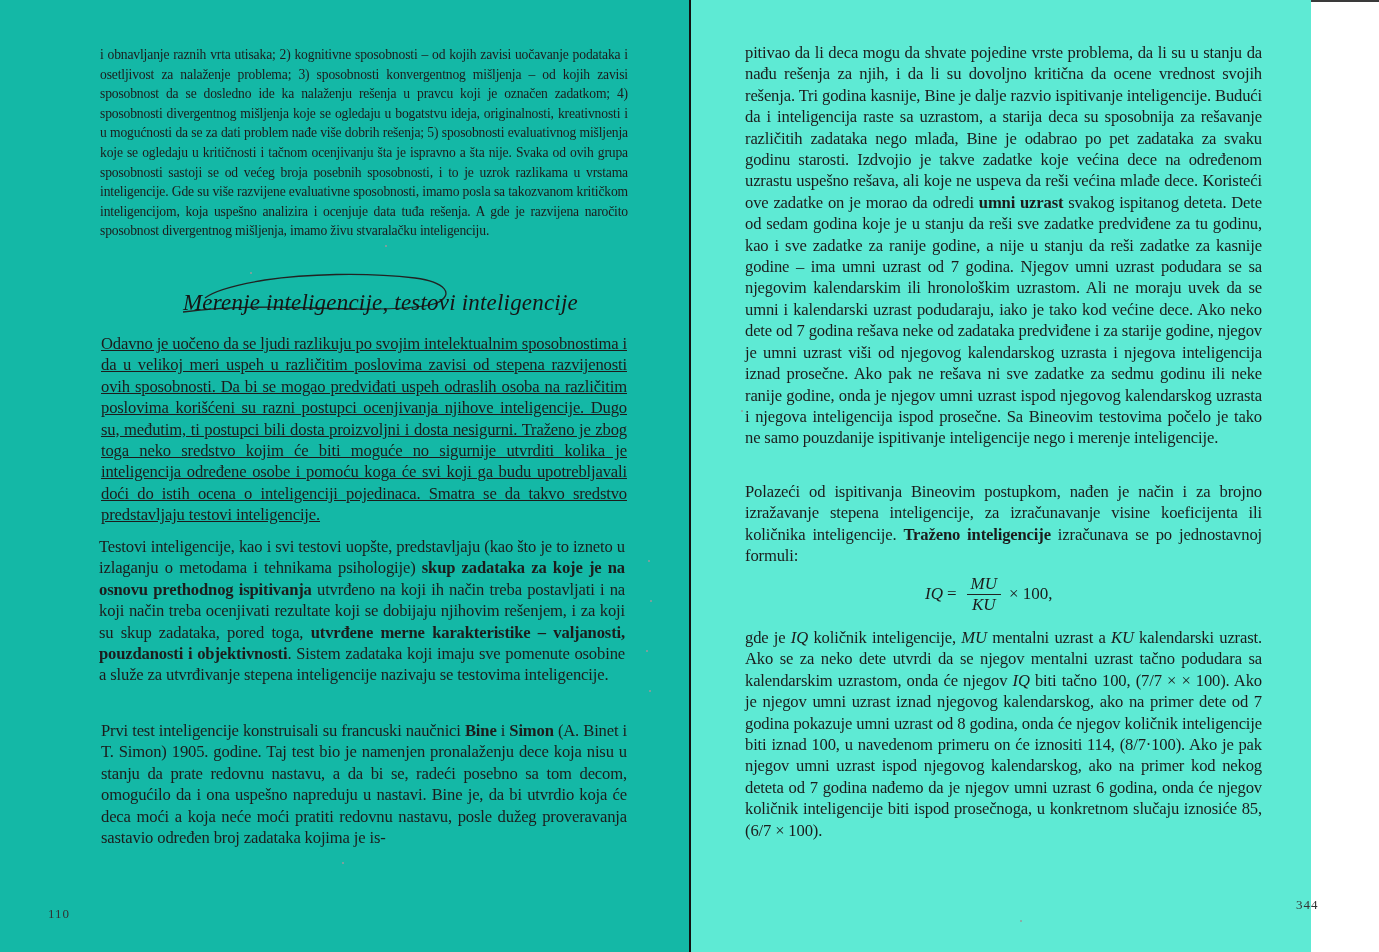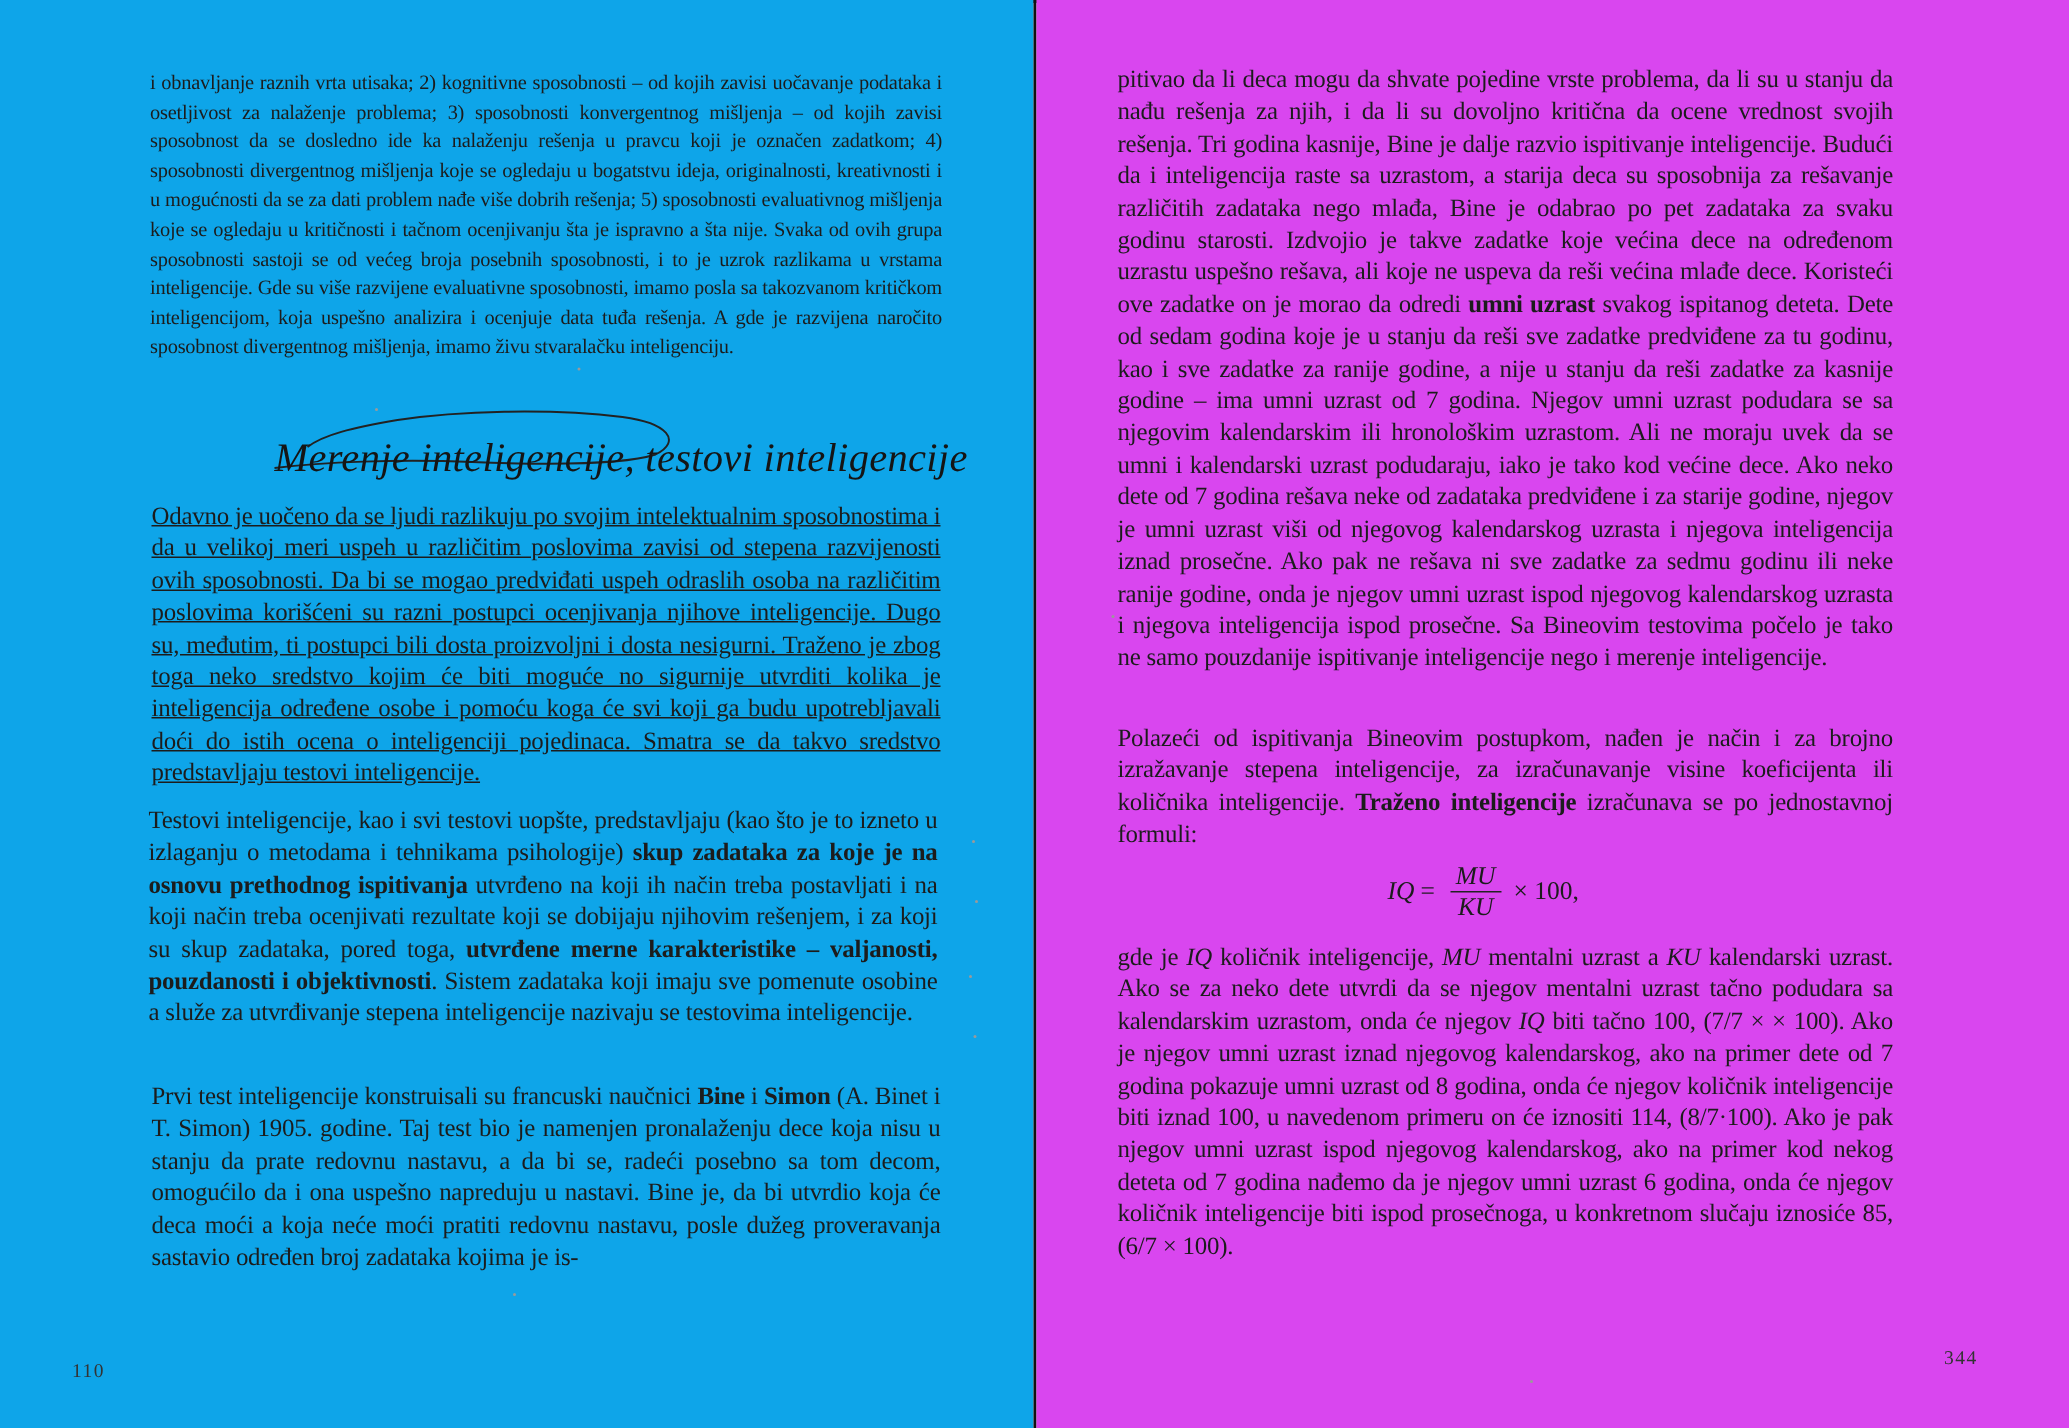--- a/index.html
+++ b/index.html
@@ -4,32 +4,32 @@
 <style>
   html, body { margin: 0; padding: 0; }
   body {
     width: 1379px; height: 952px; position: relative; overflow: hidden;
     background: #ffffff; color: #1c1c1c;
     font-family: "Liberation Serif", "DejaVu Serif", serif;
   }
   .top-edge { position: absolute; left: 0; top: 0; width: 1379px; height: 2px; background: #3a3a3a; }
   .gutter { position: absolute; left: 689px; top: 0; width: 2px; height: 952px; background: #111; }
   .page { position: absolute; top: 0; height: 952px; }
-  .page-left { left: 0; width: 689px; background: #0ea5e9; }
-  .page-right { left: 691px; width: 688px; background: #d946ef; }
+  .page-left { left: 0; width: 689px; background: #14b8a6; }
+  .page-right { left: 691px; width: 620px; background: #5eead4; }
 
   .small-para {
     position: absolute; left: 100px; top: 45px; width: 528px;
     font-size: 13.6px; line-height: 19.6px; text-align: justify;
     letter-spacing: -0.15px;
   }
   .heading-wrap { position: absolute; left: 175px; top: 282px; width: 460px; height: 50px; }
   .heading {
     position: absolute; left: 8px; top: 8px; margin: 0;
-    font-style: italic; font-weight: normal; font-size: 27px; white-space: nowrap;
+    font-style: italic; font-weight: normal; font-size: 23px; white-space: nowrap;
     letter-spacing: 0.2px; color: #151515;
   }
   .heading-loop { position: absolute; left: 0; top: -12px; width: 280px; height: 62px; }
 
   .para {
     position: absolute; font-size: 16.6px; line-height: 21.4px; text-align: justify;
     letter-spacing: -0.15px;
   }
   .lp1 { left: 101px; top: 333px; width: 526px; text-decoration: underline; }
   .lp2 { left: 99px; top: 536px; width: 526px; }

